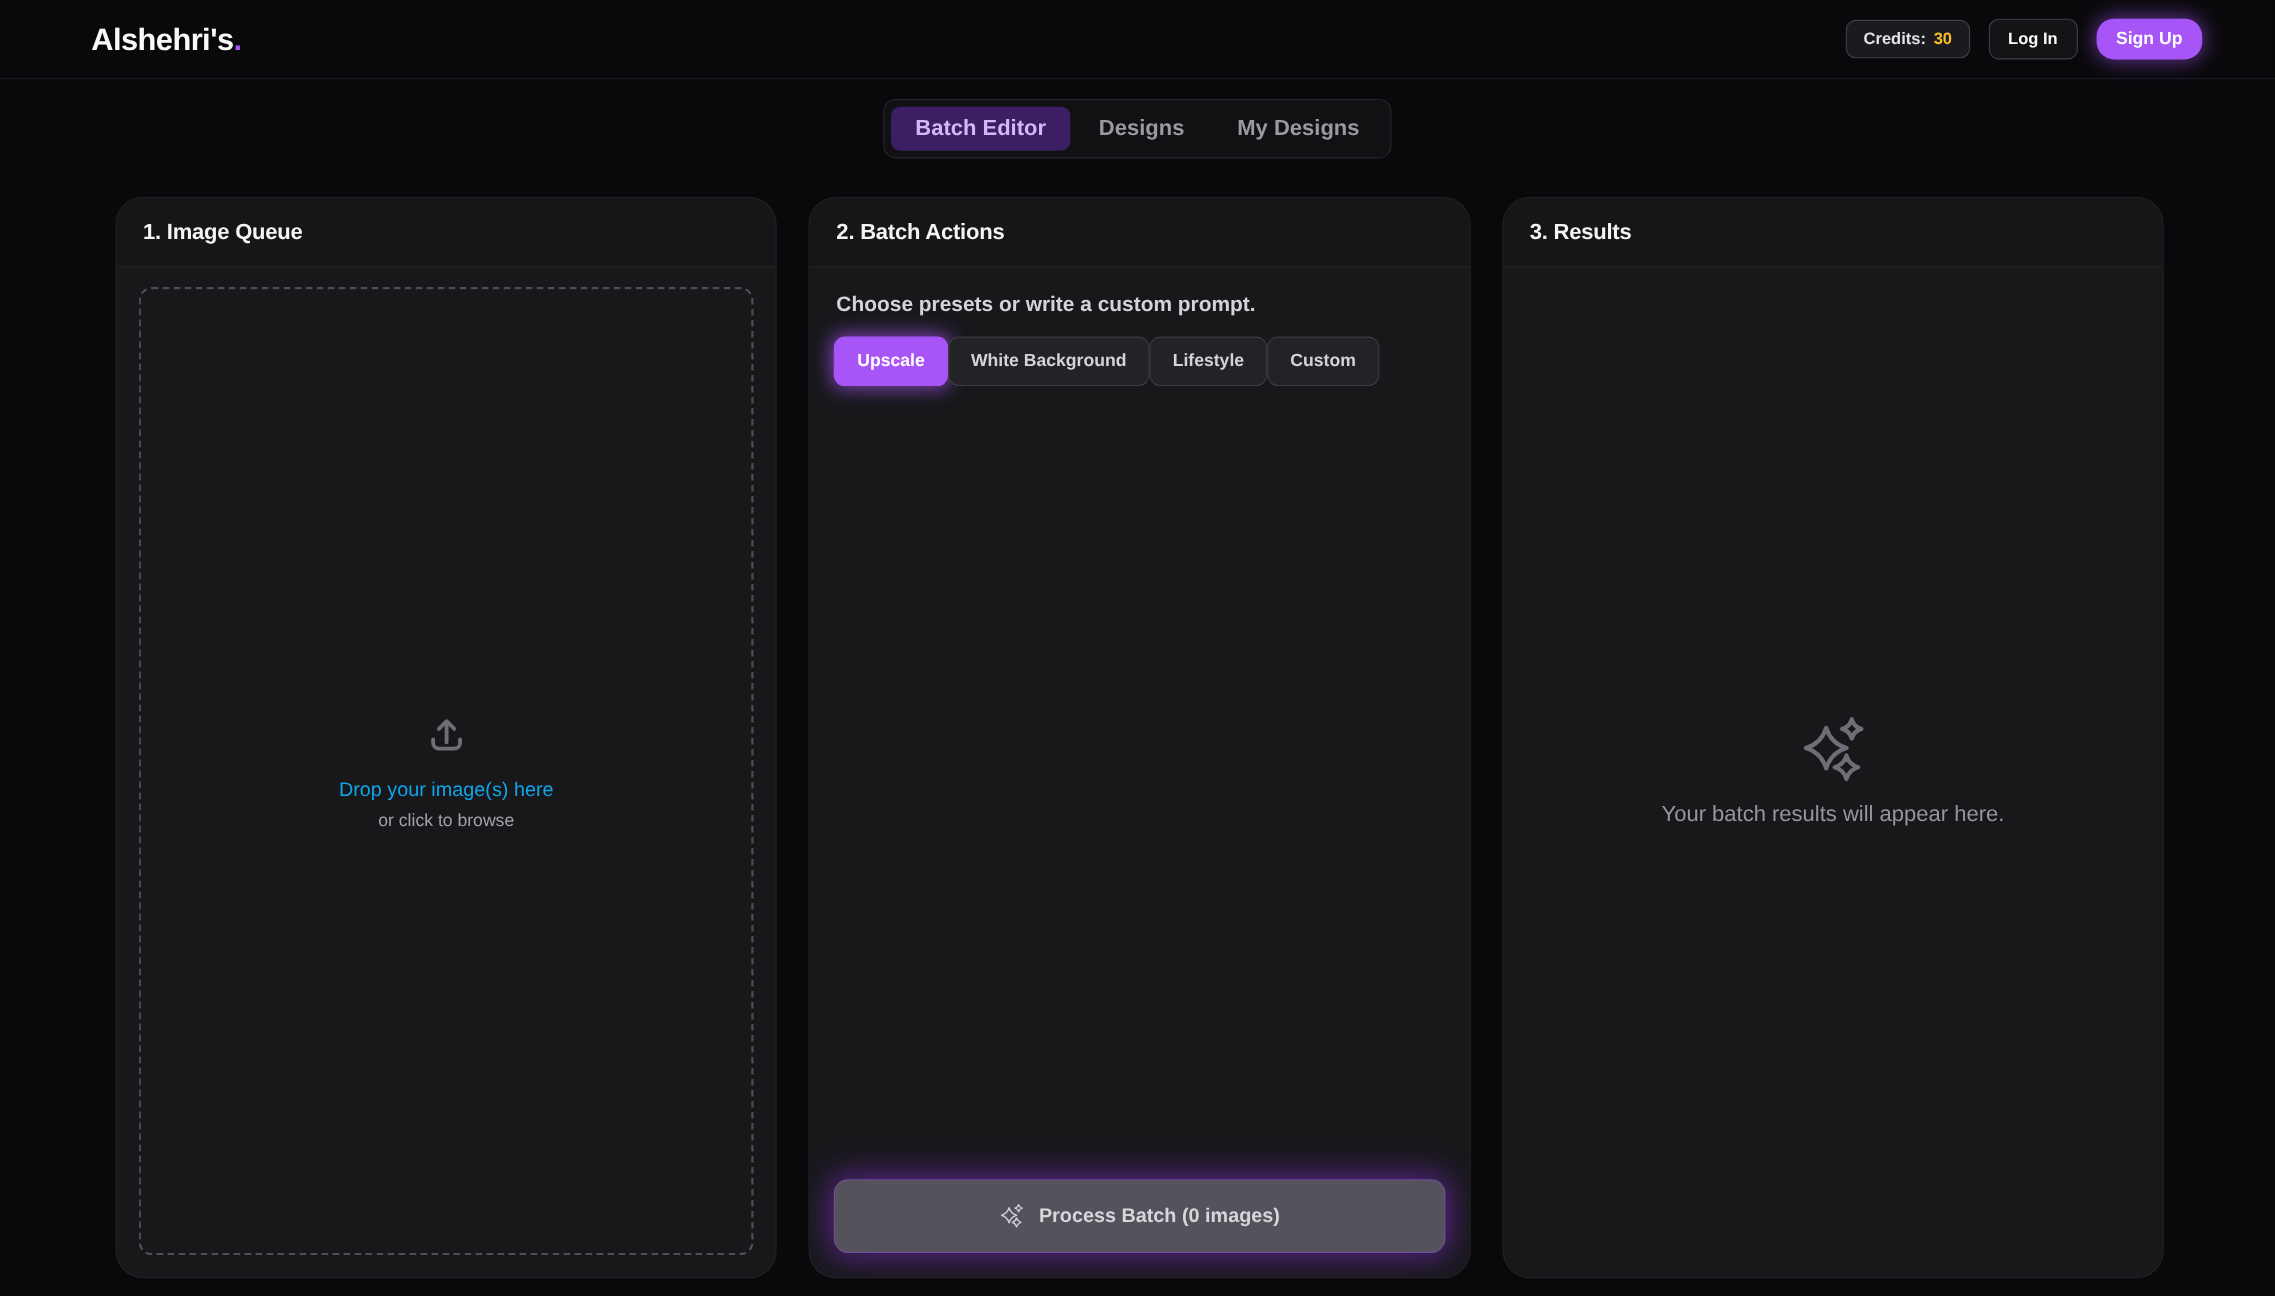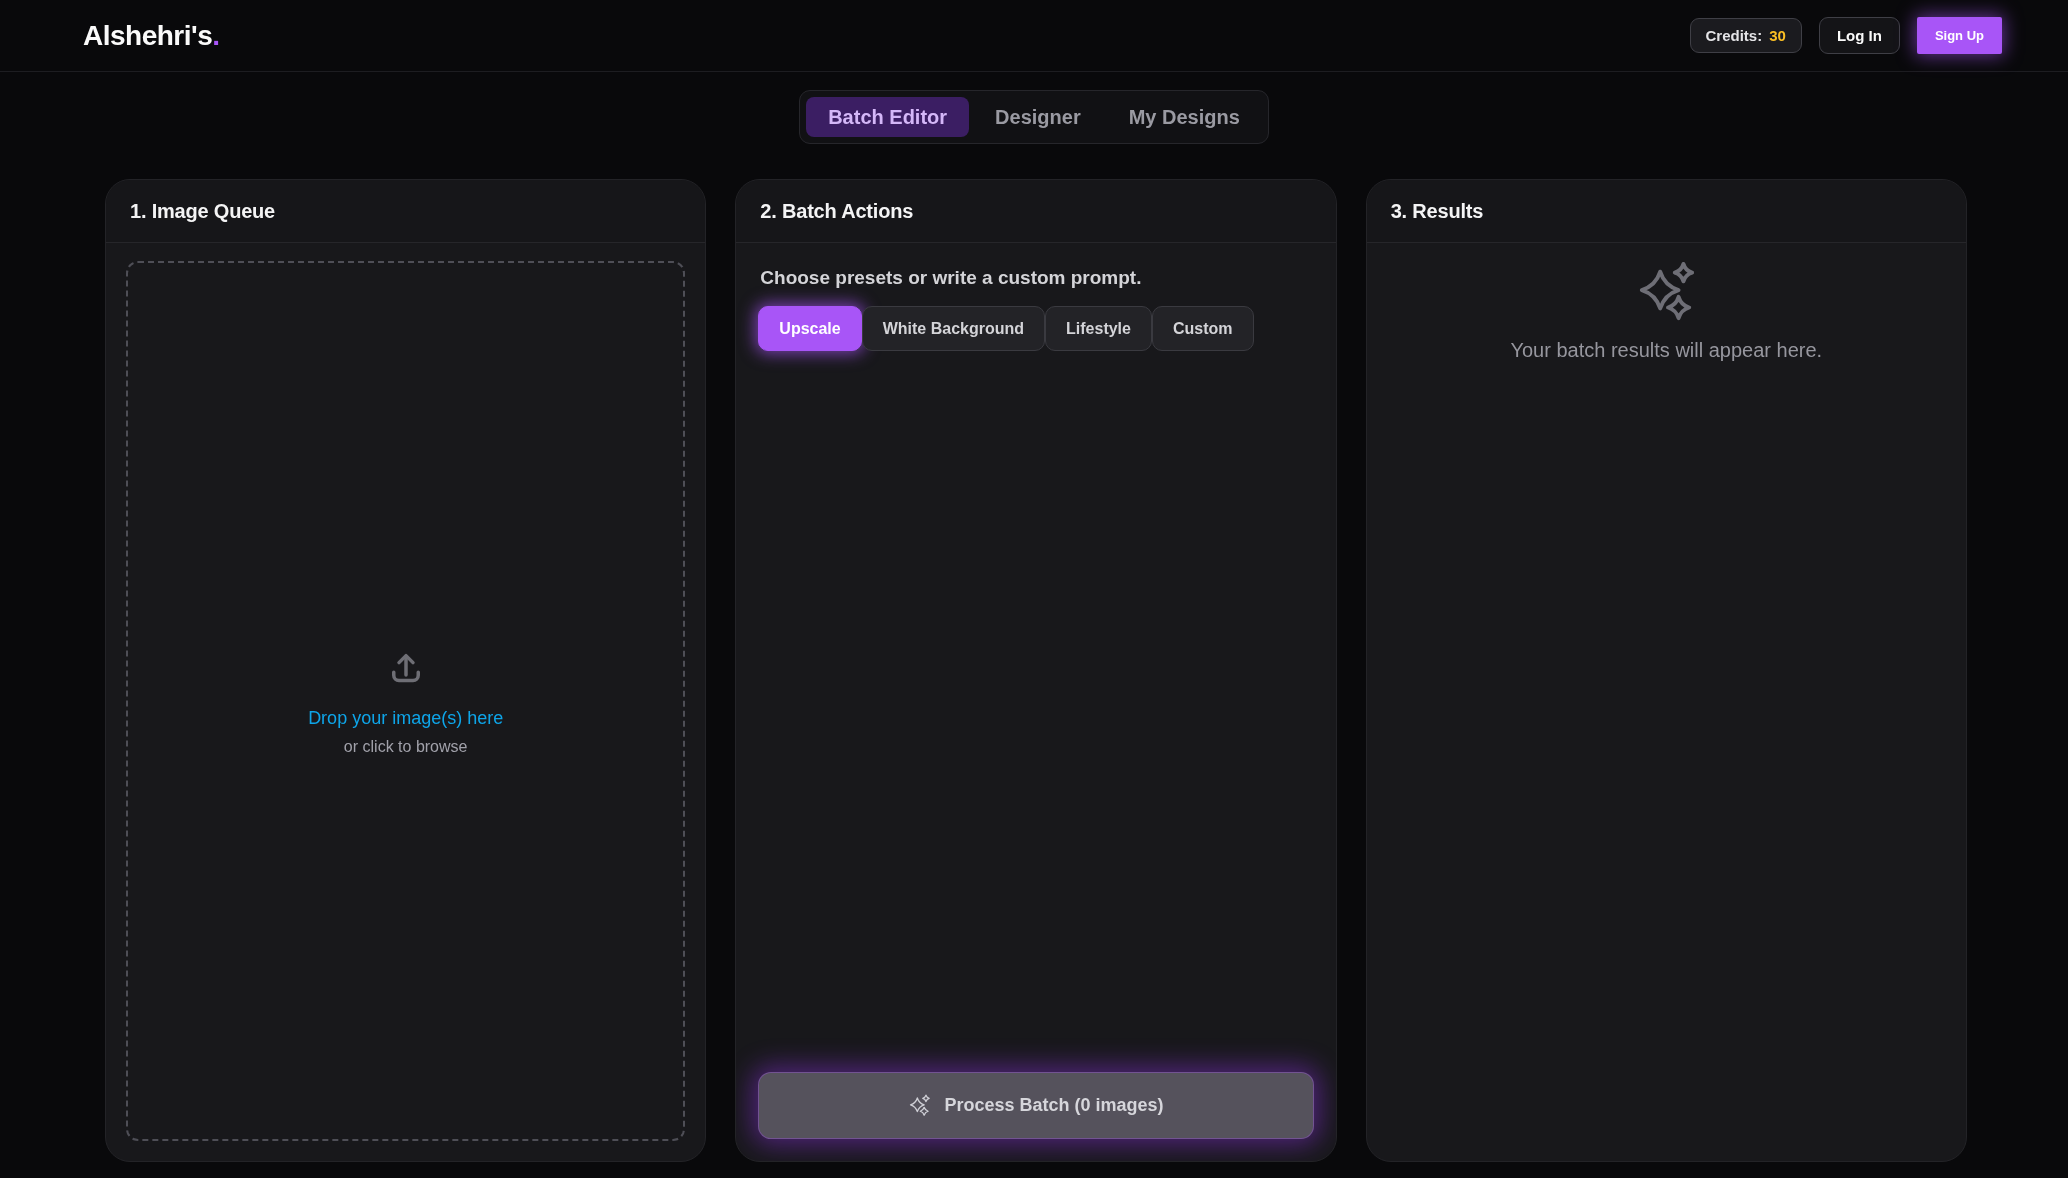--- a/index.html
+++ b/index.html
@@ -28,22 +28,22 @@
     padding:0 15px; border:1px solid #3f3f46; border-radius:9px;
     background:#1b1b1f; font-size:15px; font-weight:bold; color:#e4e4e7;
   }
   .credits-value { color:#fbbf24; }
   .btn-login {
     height:37px; padding:0 17px; border-radius:9px;
     border:1px solid #3f3f46; background:#141417;
     color:#fafafa; font-size:15px; font-weight:bold;
   }
   .btn-signup {
-    height:37px; padding:0 18px; border-radius:2px;
-    background:#a855f7; color:#ffffff; font-size:13px; font-weight:bold;
+    height:37px; padding:0 18px; border-radius:16px;
+    background:#a855f7; color:#ffffff; font-size:16px; font-weight:bold;
     box-shadow:0 0 18px 2px rgba(168,85,247,.55);
   }
 
   
   .tab-row { margin-top:18px; display:flex; justify-content:center; }
   .tab-container {
     display:flex; align-items:center; gap:4px;
     background:#111114; border:1px solid #26262b;
     border-radius:11px; padding:6px;
   }
@@ -103,21 +103,21 @@
   .process-btn {
     height:67px; border-radius:13px;
     background:#55525c;
     border:1px solid rgba(168,85,247,.35);
     color:#d6d6db; font-size:18px; font-weight:bold;
     display:flex; align-items:center; justify-content:center; gap:13px;
     box-shadow:0 0 26px 6px rgba(147,51,234,.45);
   }
 
   
-  .panel-body.results { align-items:center; justify-content:flex-start; }
+  .panel-body.results { align-items:center; justify-content:center; }
   .results-empty { display:flex; flex-direction:column; align-items:center; }
   .results-empty .sparkles-big { margin-bottom:16px; }
   .results-text { font-size:20px; color:#96969e; }
 
   svg { display:block; }
 </style>
 </head>
 <body>
 
 <header class="app-header">
@@ -128,21 +128,21 @@
       <span class="credits-value">30</span>
     </div>
     <button class="btn-login">Log In</button>
     <button class="btn-signup">Sign Up</button>
   </div>
 </header>
 
 <nav class="tab-row">
   <div class="tab-container">
     <button class="tab active">Batch Editor</button>
-    <button class="tab">Designer</button>
+    <button class="tab">Designs</button>
     <button class="tab">My Designs</button>
   </div>
 </nav>
 
 <main class="main">
 
   <section class="panel">
     <div class="panel-header">
       <h2 class="panel-title">1. Image Queue</h2>
     </div>

